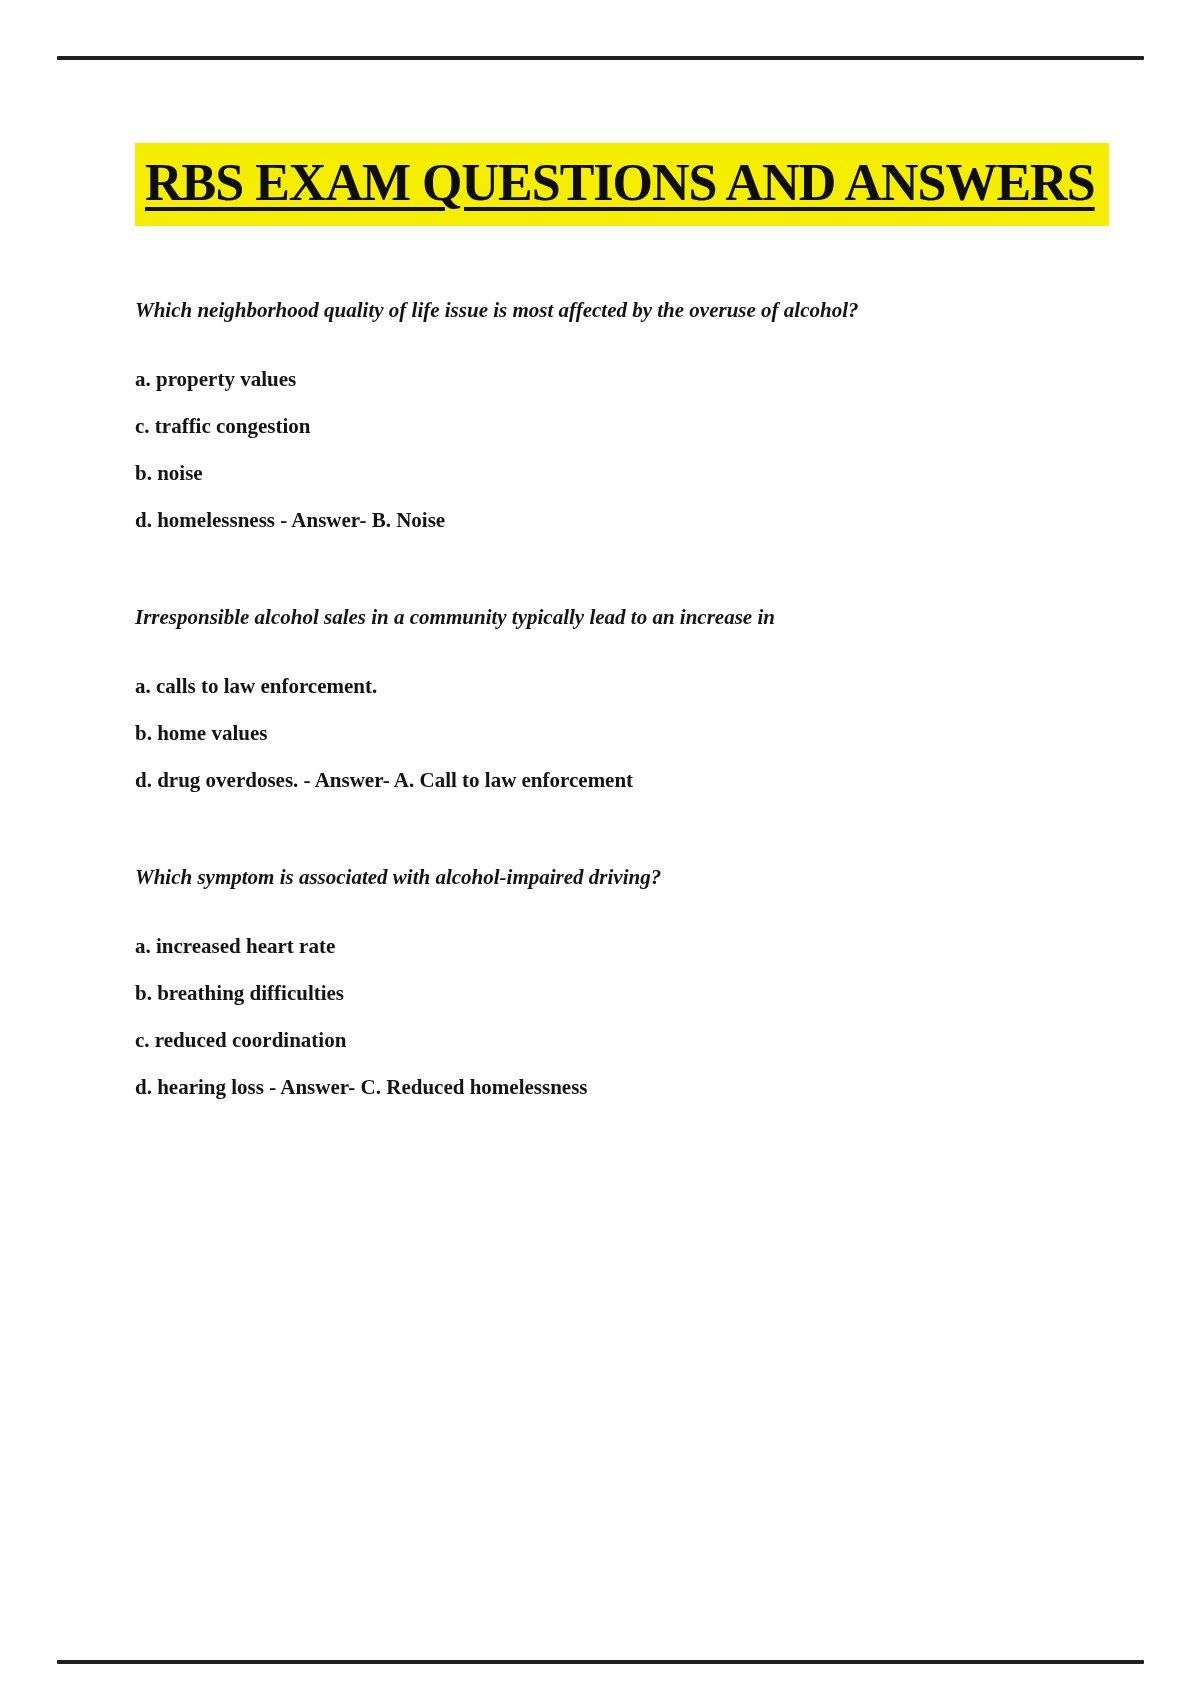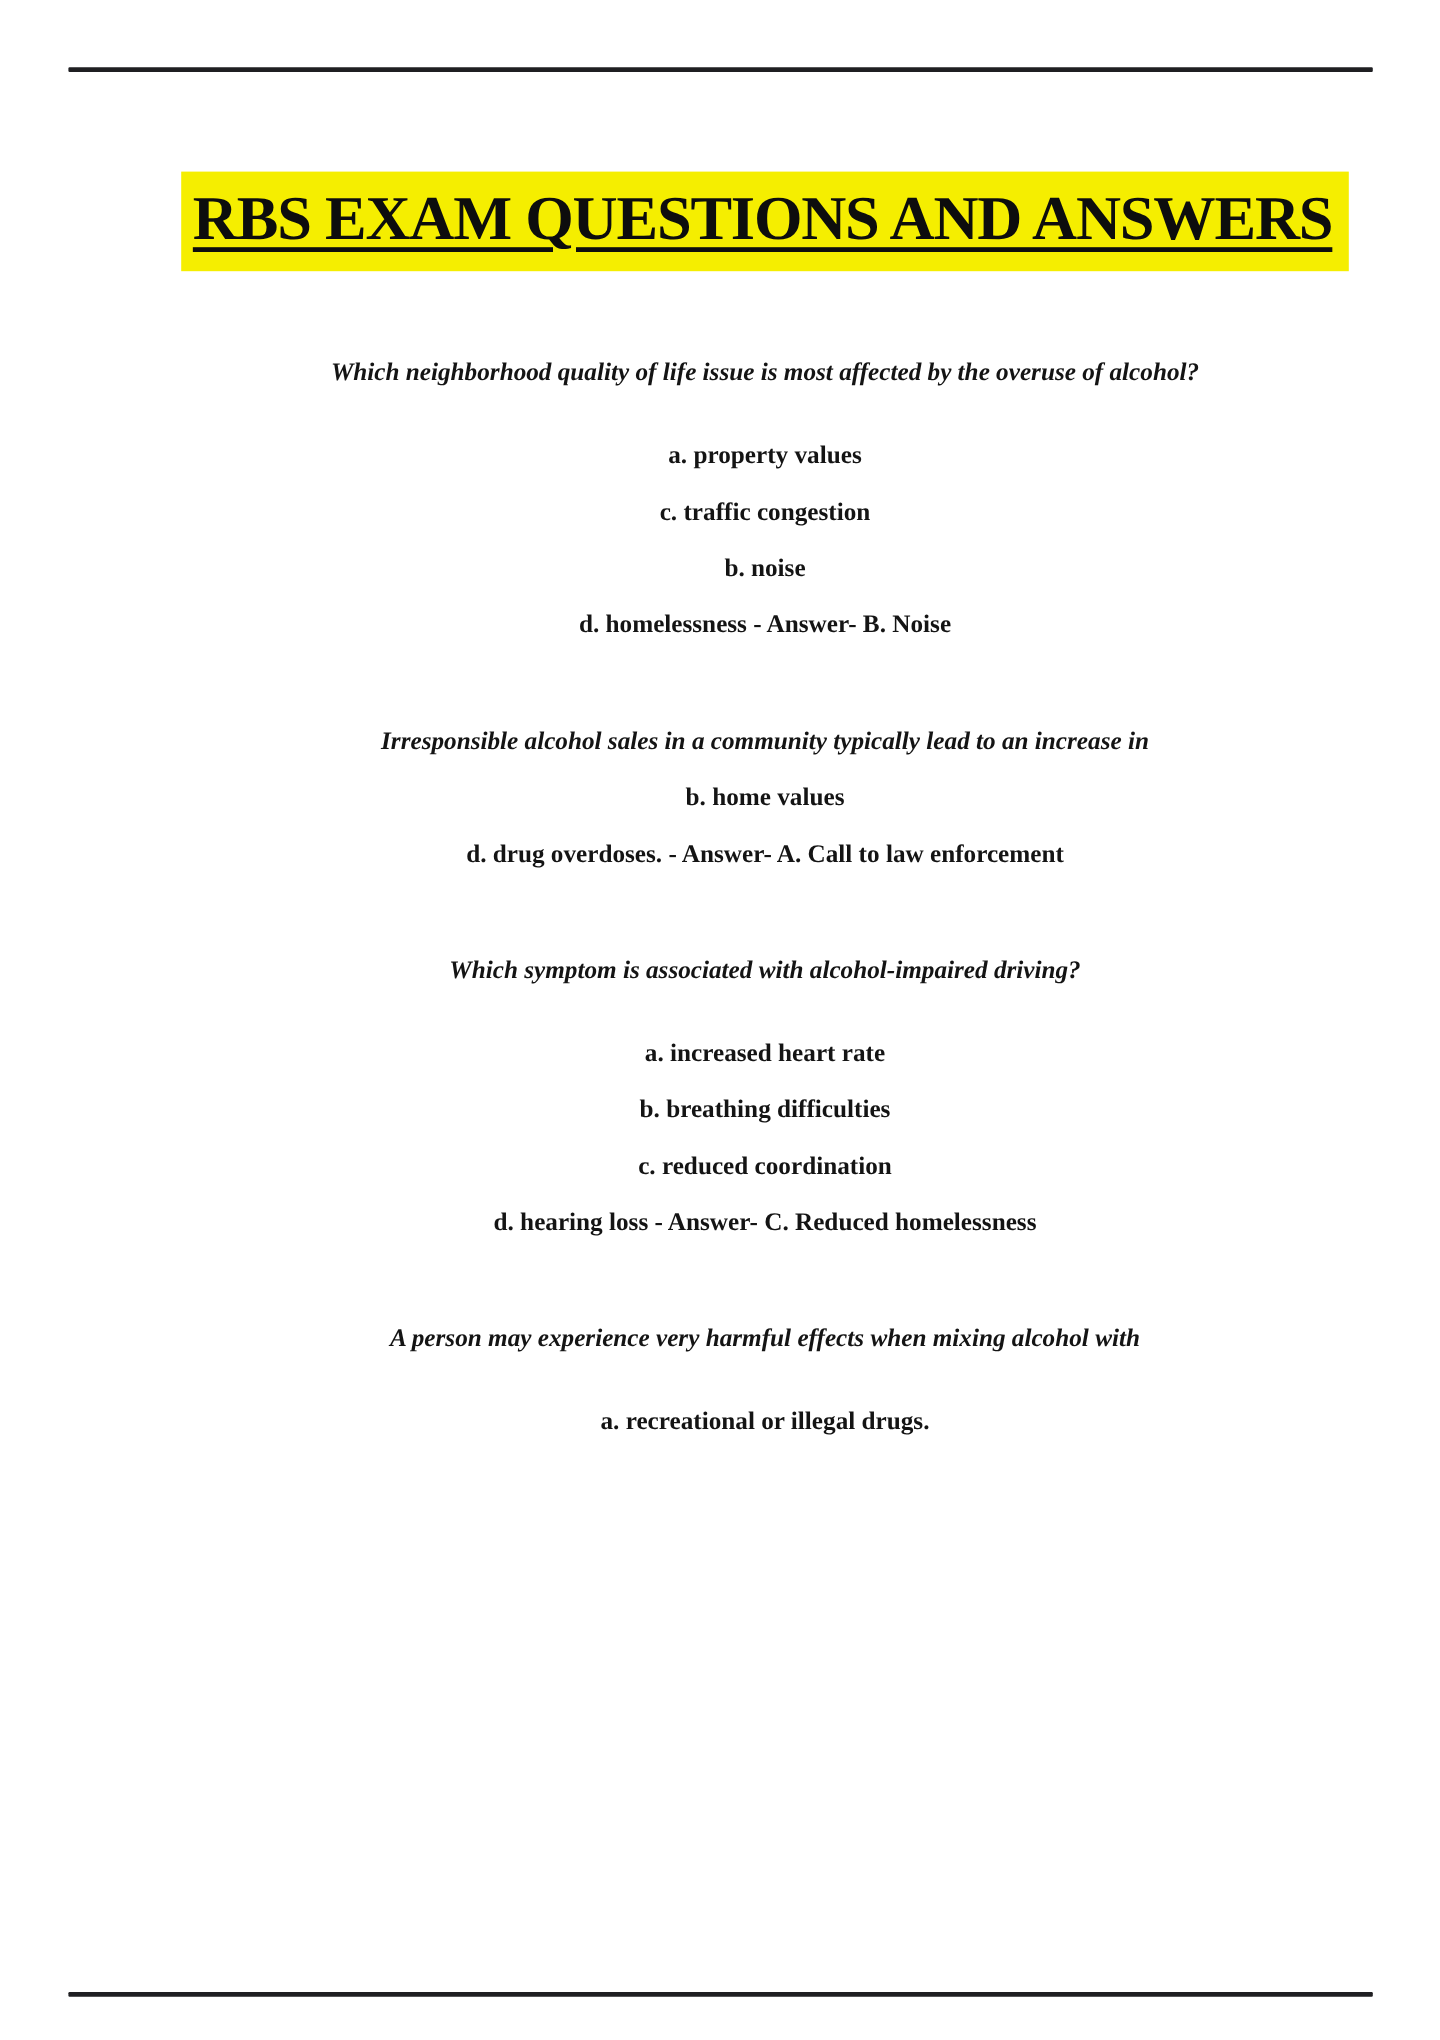--- a/index.html
+++ b/index.html
@@ -27,21 +27,20 @@
     border-radius: 1px;
   }
   .rule-top { top: 56px; }
   .rule-bottom { top: 1660px; }
 
   .content {
     position: absolute;
     left: 135px;
     right: 60px;
     top: 0;
-    text-align: center;
   }
 
   .title-highlight {
     display: inline-block;
     margin-top: 143px;
     background: #f5ee00;
     padding: 10px 14px 14px 10px;
   }
   .title-text {
     font-weight: bold;
@@ -82,34 +81,31 @@
     <section>
       <p class="q">Which neighborhood quality of life issue is most affected by the overuse of alcohol?</p>
       <p class="opt opt-first">a. property values</p>
       <p class="opt">c. traffic congestion</p>
       <p class="opt">b. noise</p>
       <p class="opt">d. homelessness - Answer- B. Noise</p>
     </section>
 
     <section>
       <p class="q">Irresponsible alcohol sales in a community typically lead to an increase in</p>
+      <p class="opt opt-first">a. calls to law enforcement.</p>
       <p class="opt">b. home values</p>
       <p class="opt">d. drug overdoses. - Answer- A. Call to law enforcement</p>
     </section>
 
     <section>
       <p class="q">Which symptom is associated with alcohol-impaired driving?</p>
       <p class="opt opt-first">a. increased heart rate</p>
       <p class="opt">b. breathing difficulties</p>
       <p class="opt">c. reduced coordination</p>
       <p class="opt">d. hearing loss - Answer- C. Reduced homelessness</p>
     </section>
 
-    <section>
-      <p class="q">A person may experience very harmful effects when mixing alcohol with</p>
-      <p class="opt opt-first">a. recreational or illegal drugs.</p>
-    </section>
 
   </div>
 
   <div class="rule rule-bottom"></div>
 
 </div>
 
 </body></html>

